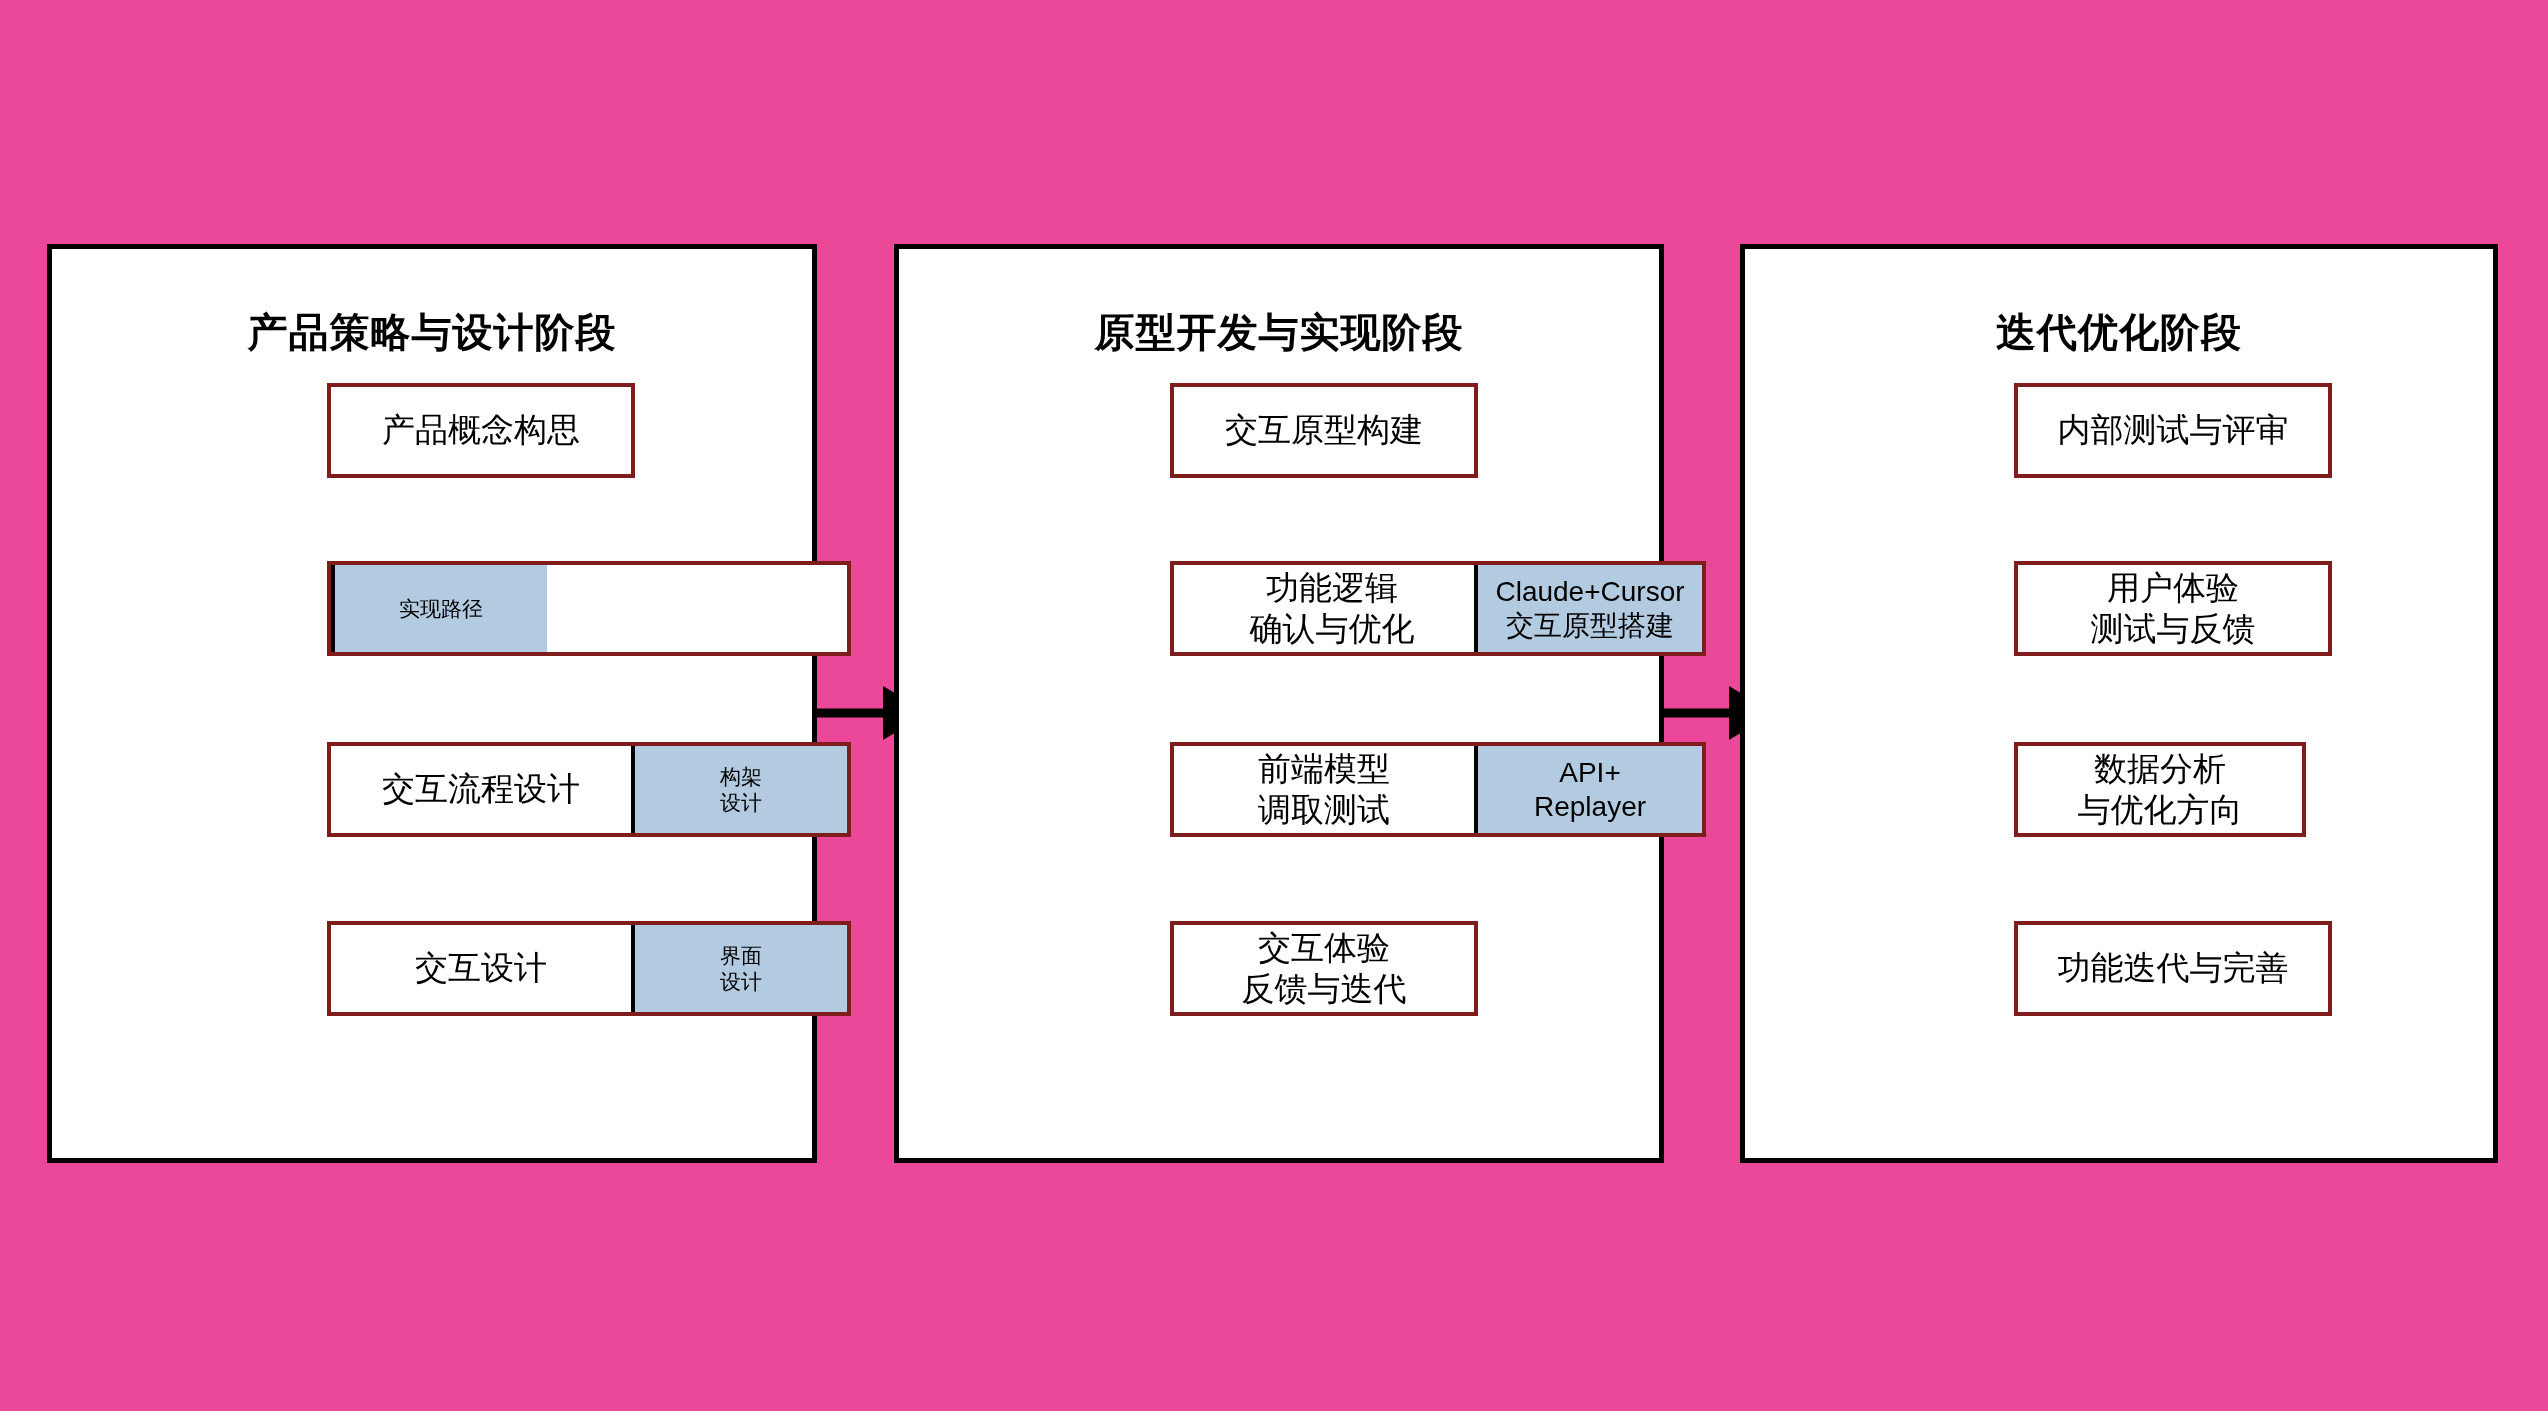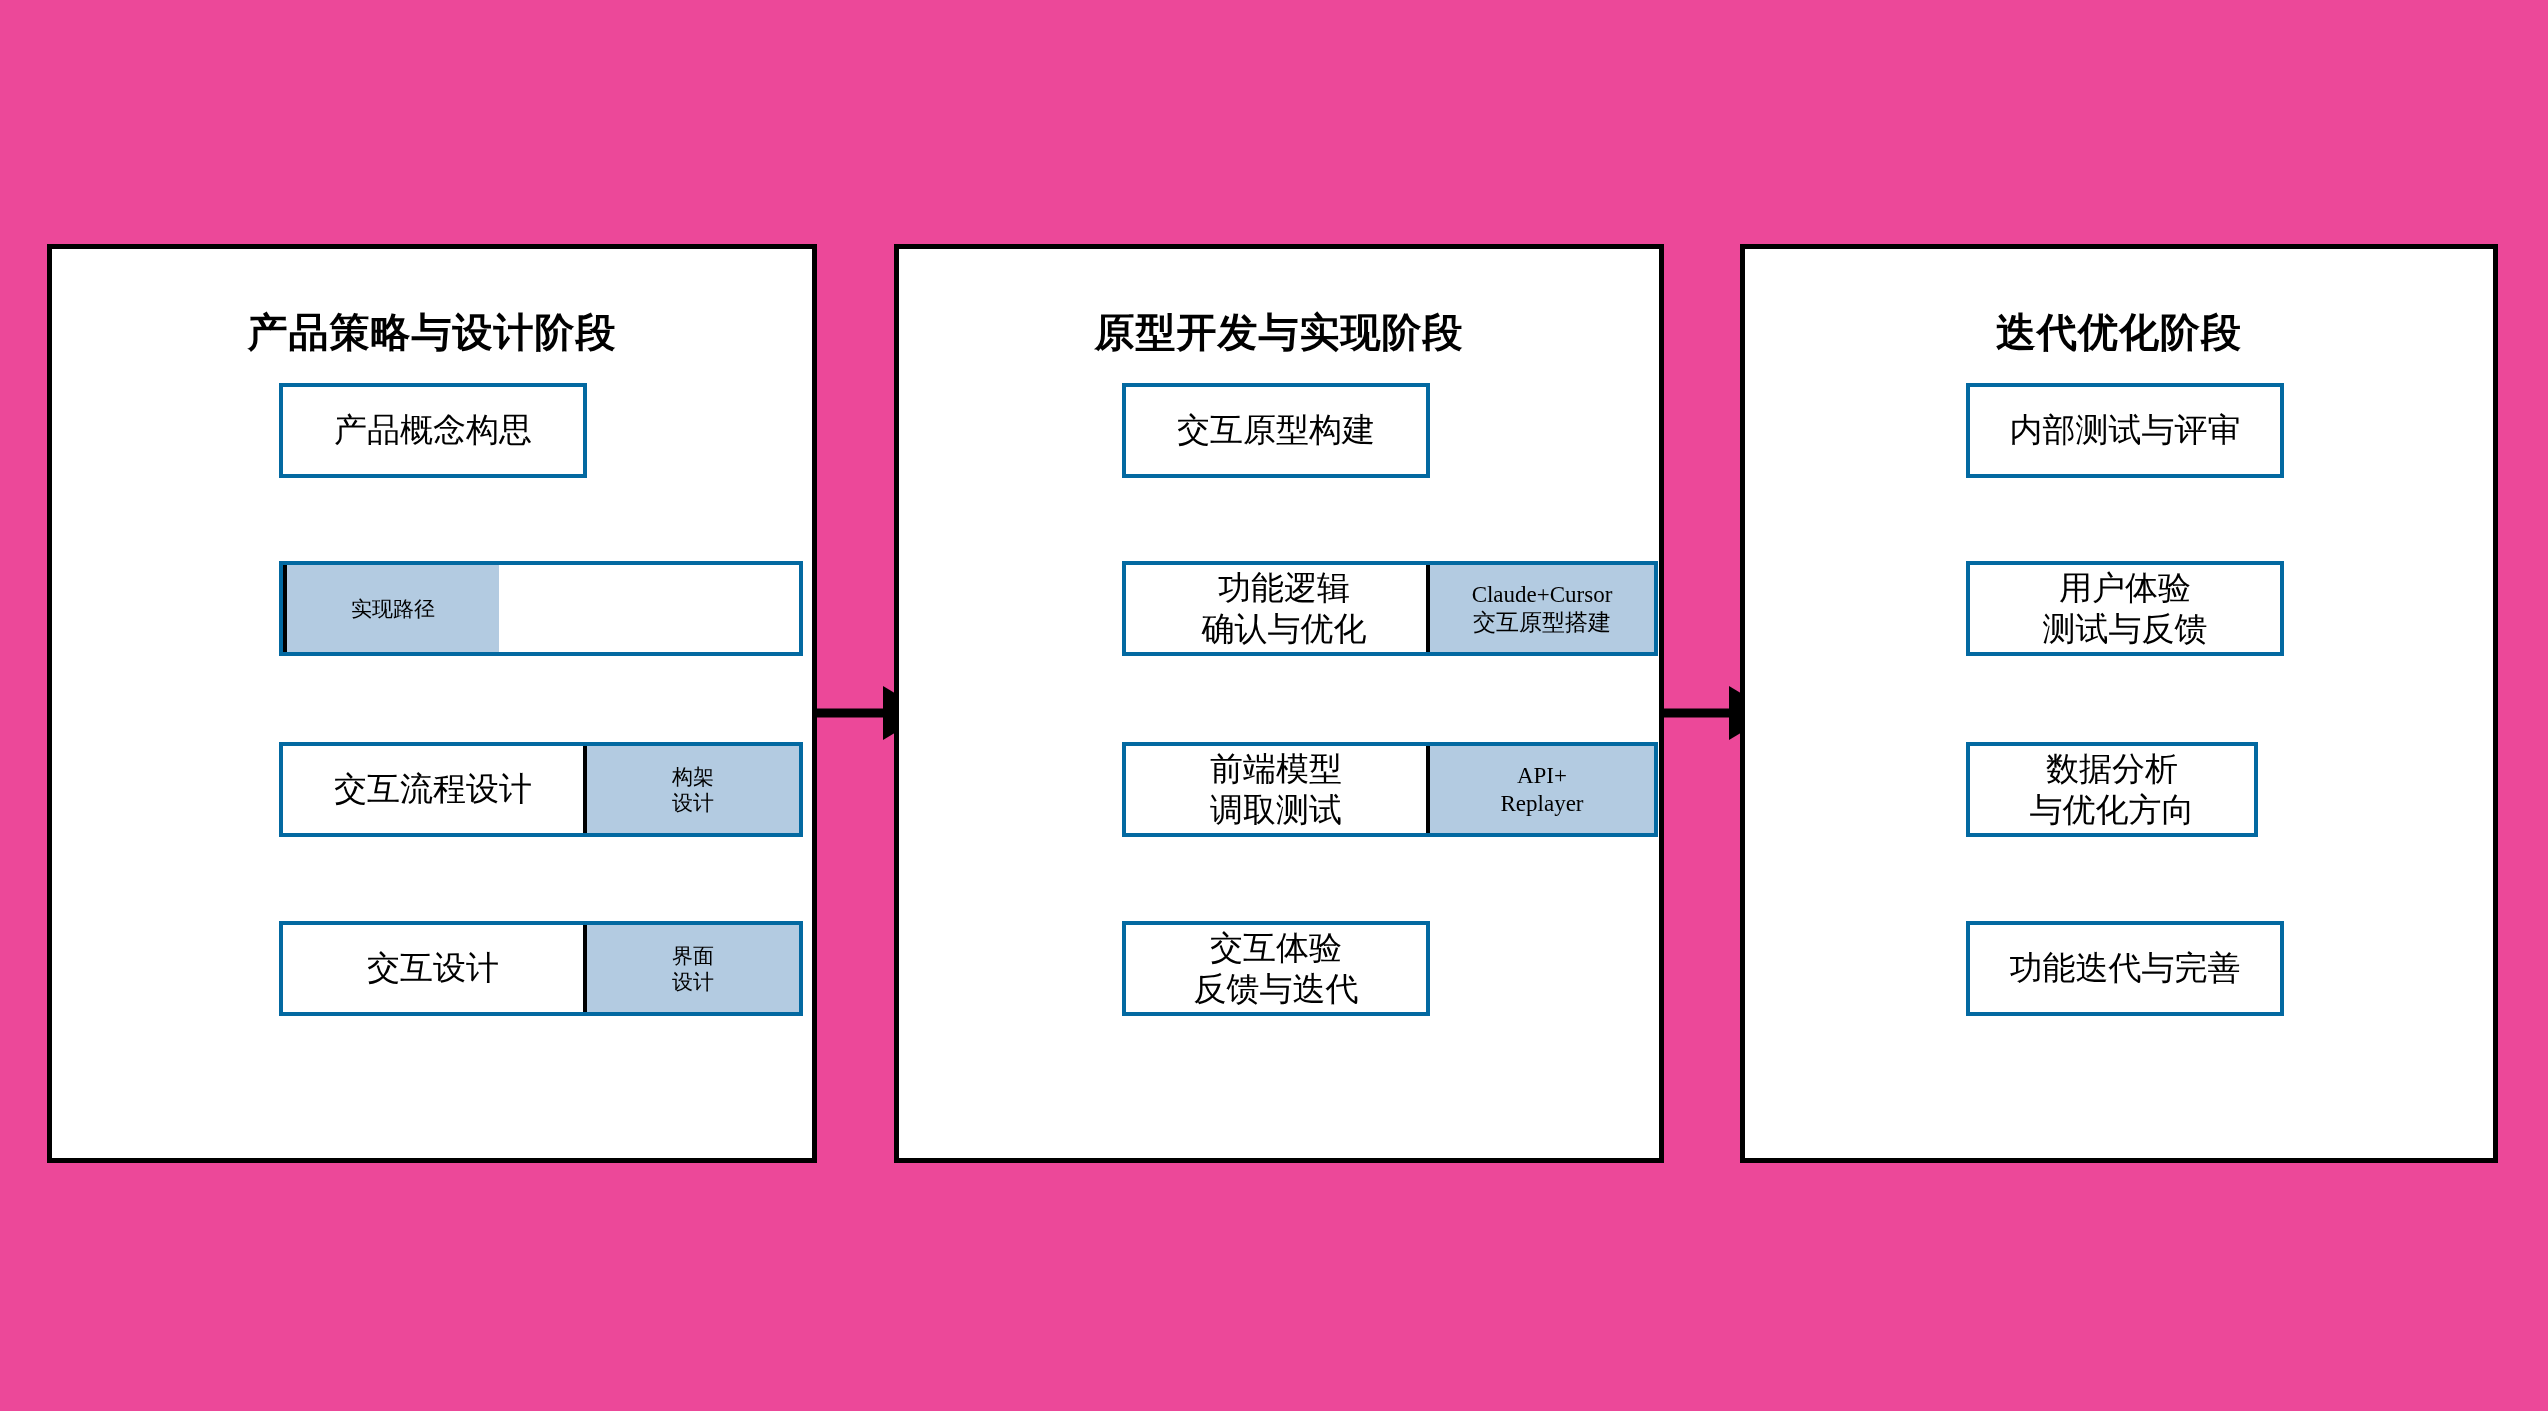--- a/index.html
+++ b/index.html
@@ -37,22 +37,23 @@
     color: #000000;
     white-space: nowrap;
   }
 
   
   .node {
     position: absolute;
     box-sizing: border-box;
     display: flex;
     flex-direction: row;
-    border: 4px solid #0369a1;
+    border: 4px solid #7f1d1d;
     background: #ffffff;
+    margin-left: 48px;
   }
   .node-main {
     flex: 1 1 auto;
     display: flex;
     align-items: center;
     justify-content: center;
     text-align: center;
     font-size: 33px;
     line-height: 1.22;
     padding: 0 6px;
@@ -66,21 +67,21 @@
     justify-content: center;
     text-align: center;
     font-size: 21px;
     line-height: 1.2;
     background: #b3cbe1;
     border-left: 4px solid #000000;
     box-sizing: border-box;
     padding: 0 3px;
     white-space: pre-line;
   }
-  .node-tag.tag-wide { font-size: 23px; font-family: Liberation Serif, serif; }
+  .node-tag.tag-wide { font-size: 28px; }
 
   
   .svg-layer {
     position: absolute;
     left: 0;
     top: 0;
     width: 2548px;
     height: 1411px;
     pointer-events: none;
   }

